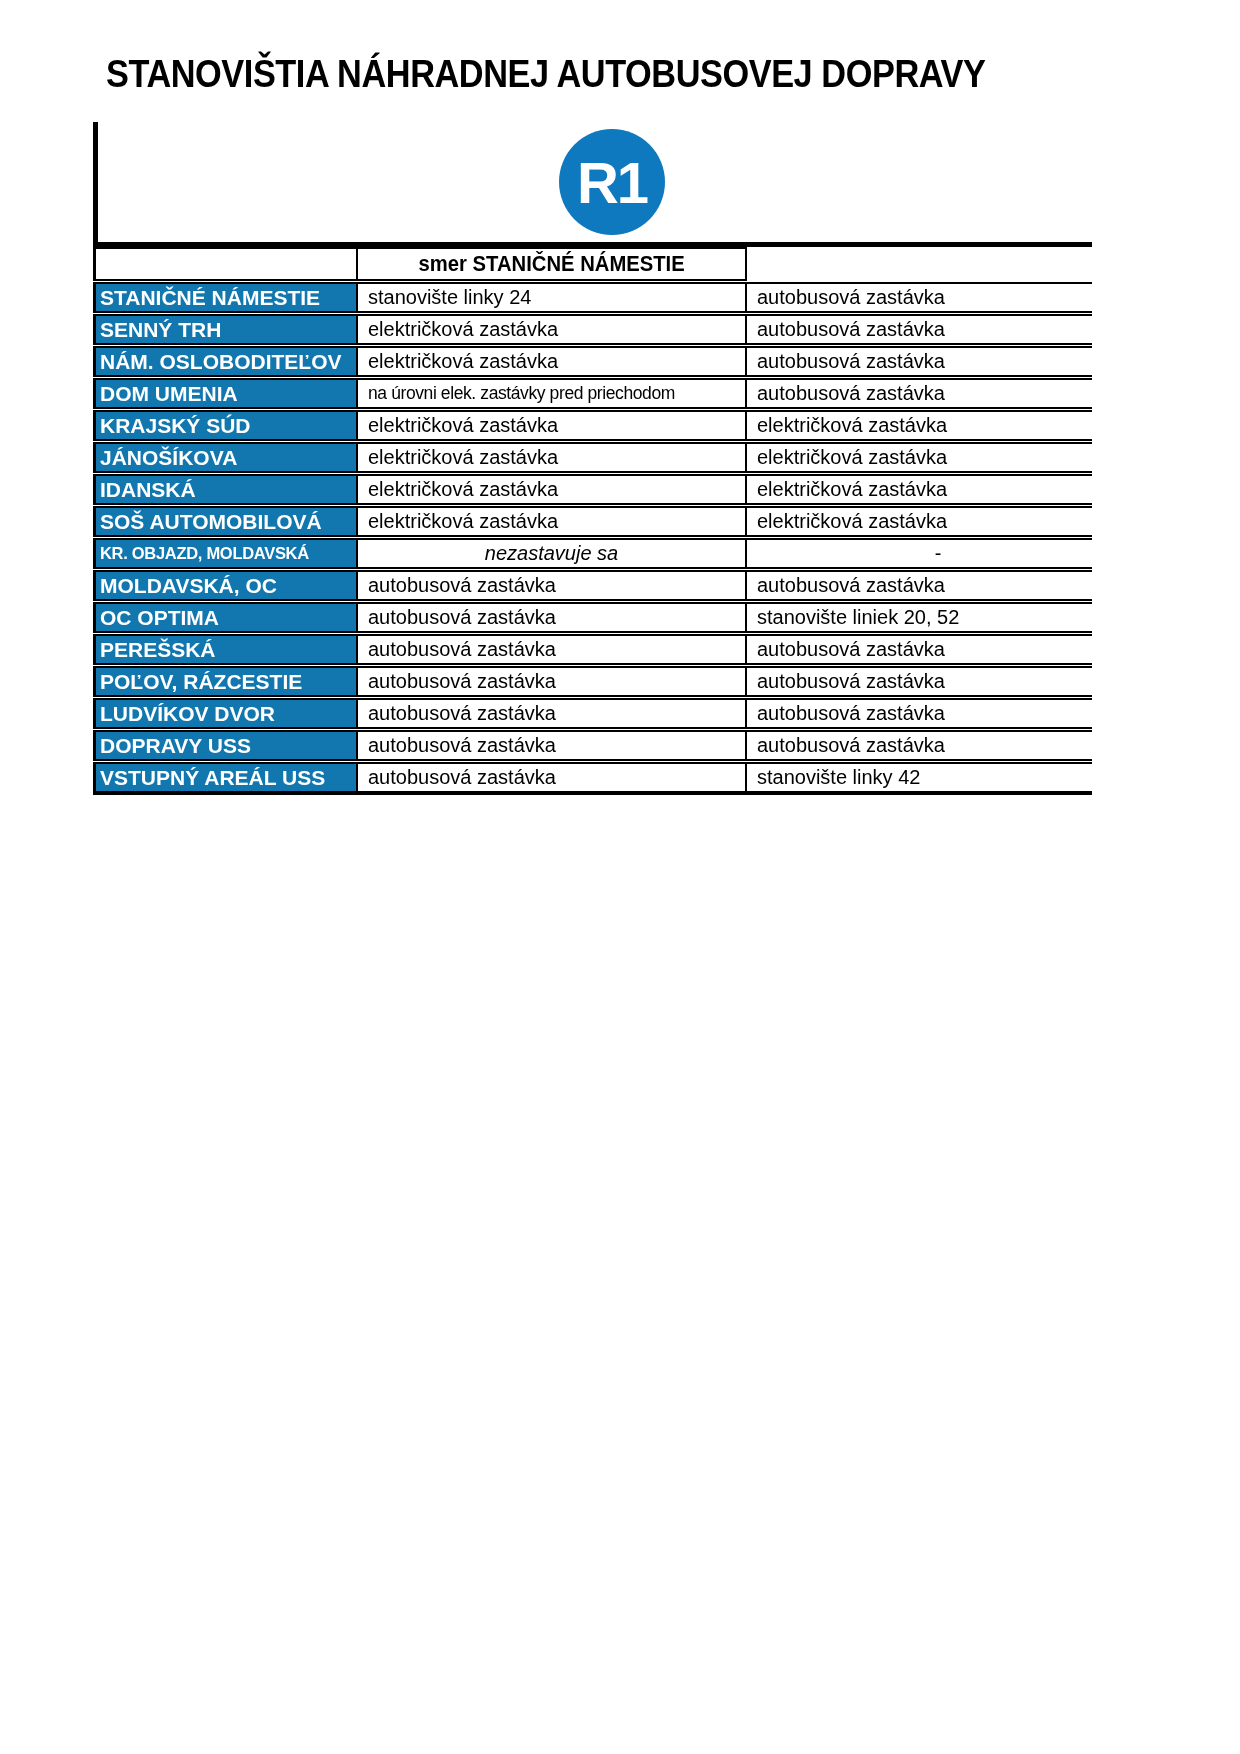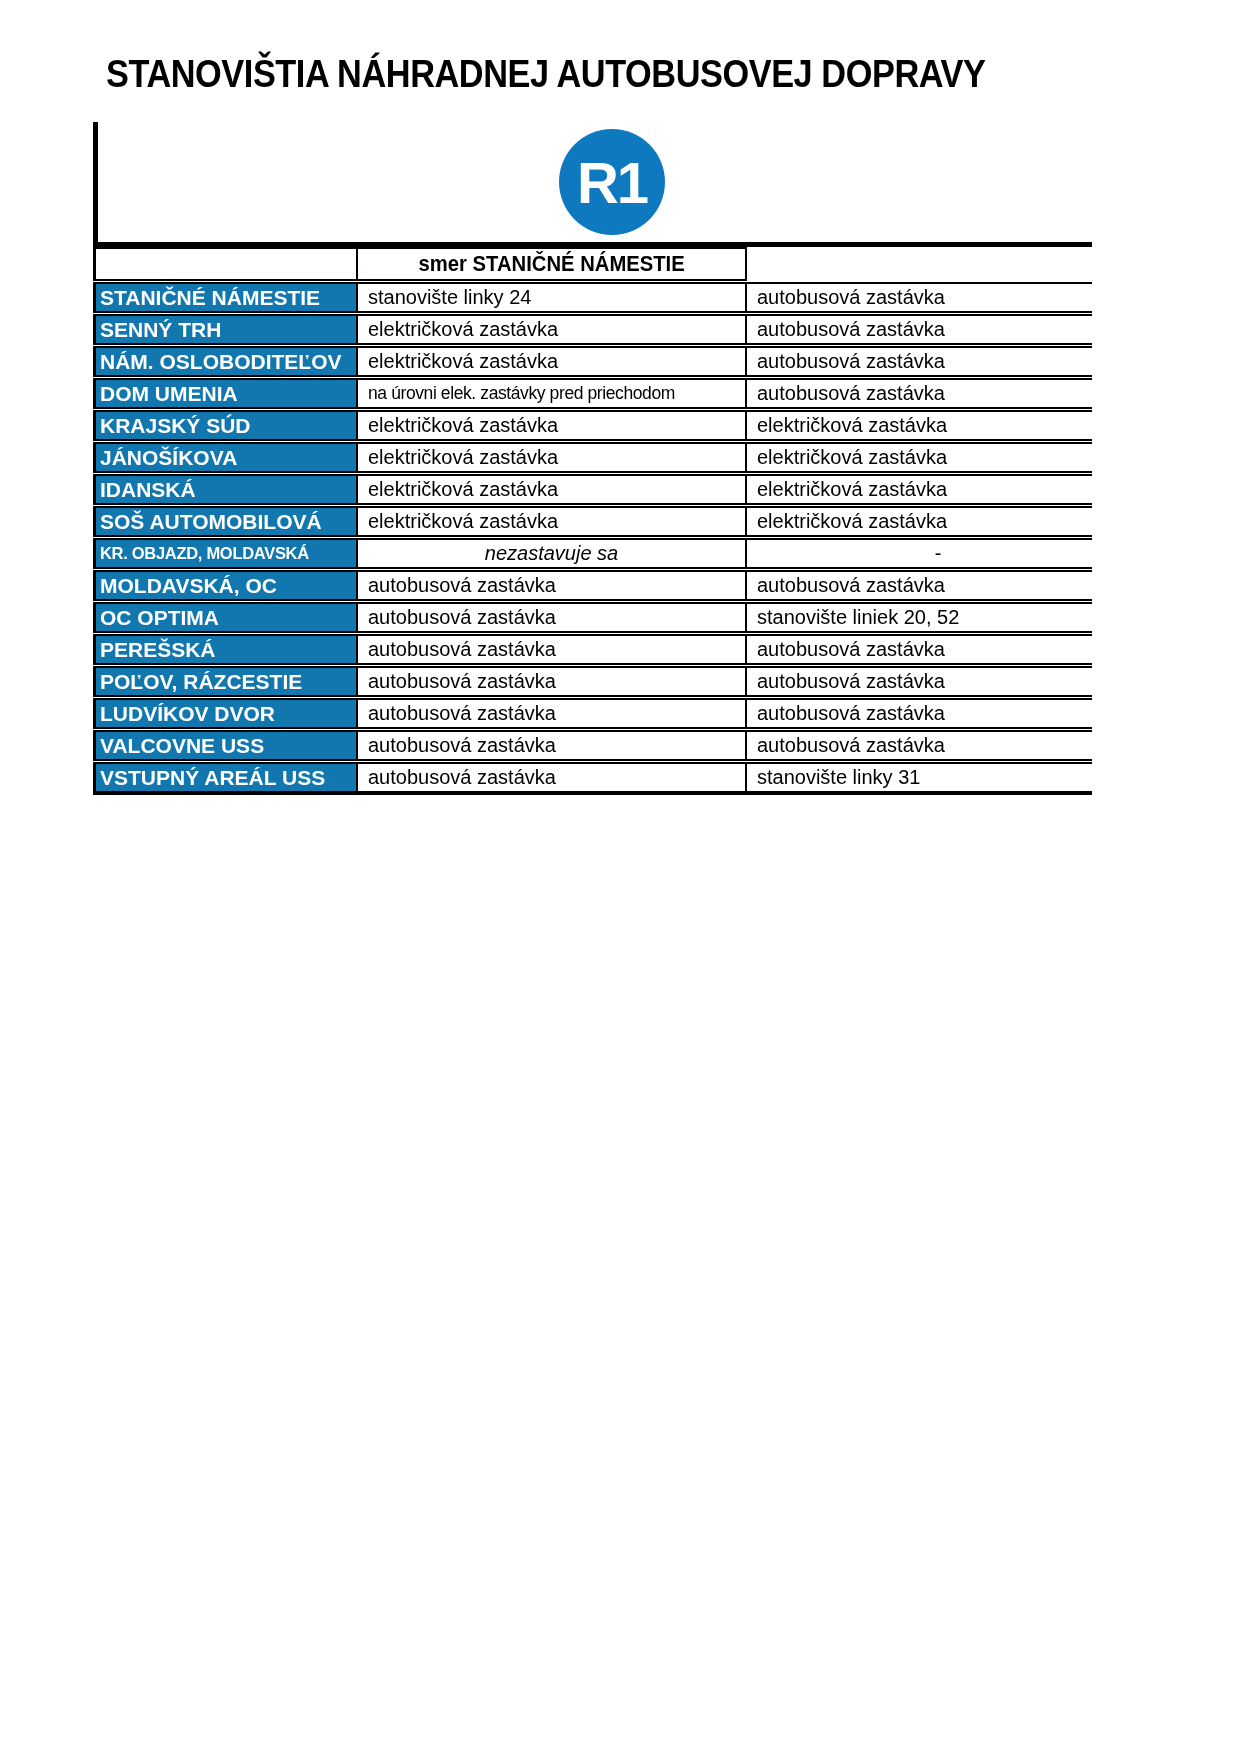--- a/index.html
+++ b/index.html
@@ -187,27 +187,27 @@
     <div class="cell">autobusová zastávka</div>
   </div>
 
   <div class="t-row">
     <div class="cell first stop-cell">LUDVÍKOV DVOR</div>
     <div class="cell">autobusová zastávka</div>
     <div class="cell">autobusová zastávka</div>
   </div>
 
   <div class="t-row">
-    <div class="cell first stop-cell">VALCOVNE USS</div>
+    <div class="cell first stop-cell">DOPRAVY USS</div>
     <div class="cell">autobusová zastávka</div>
     <div class="cell">autobusová zastávka</div>
   </div>
 
   <div class="t-row">
     <div class="cell first stop-cell">VSTUPNÝ AREÁL USS</div>
     <div class="cell">autobusová zastávka</div>
-    <div class="cell">stanovište linky 31</div>
+    <div class="cell">stanovište linky 42</div>
   </div>
 </div>
     </div>
 
   </div>
 </div>
 
 </body></html>

